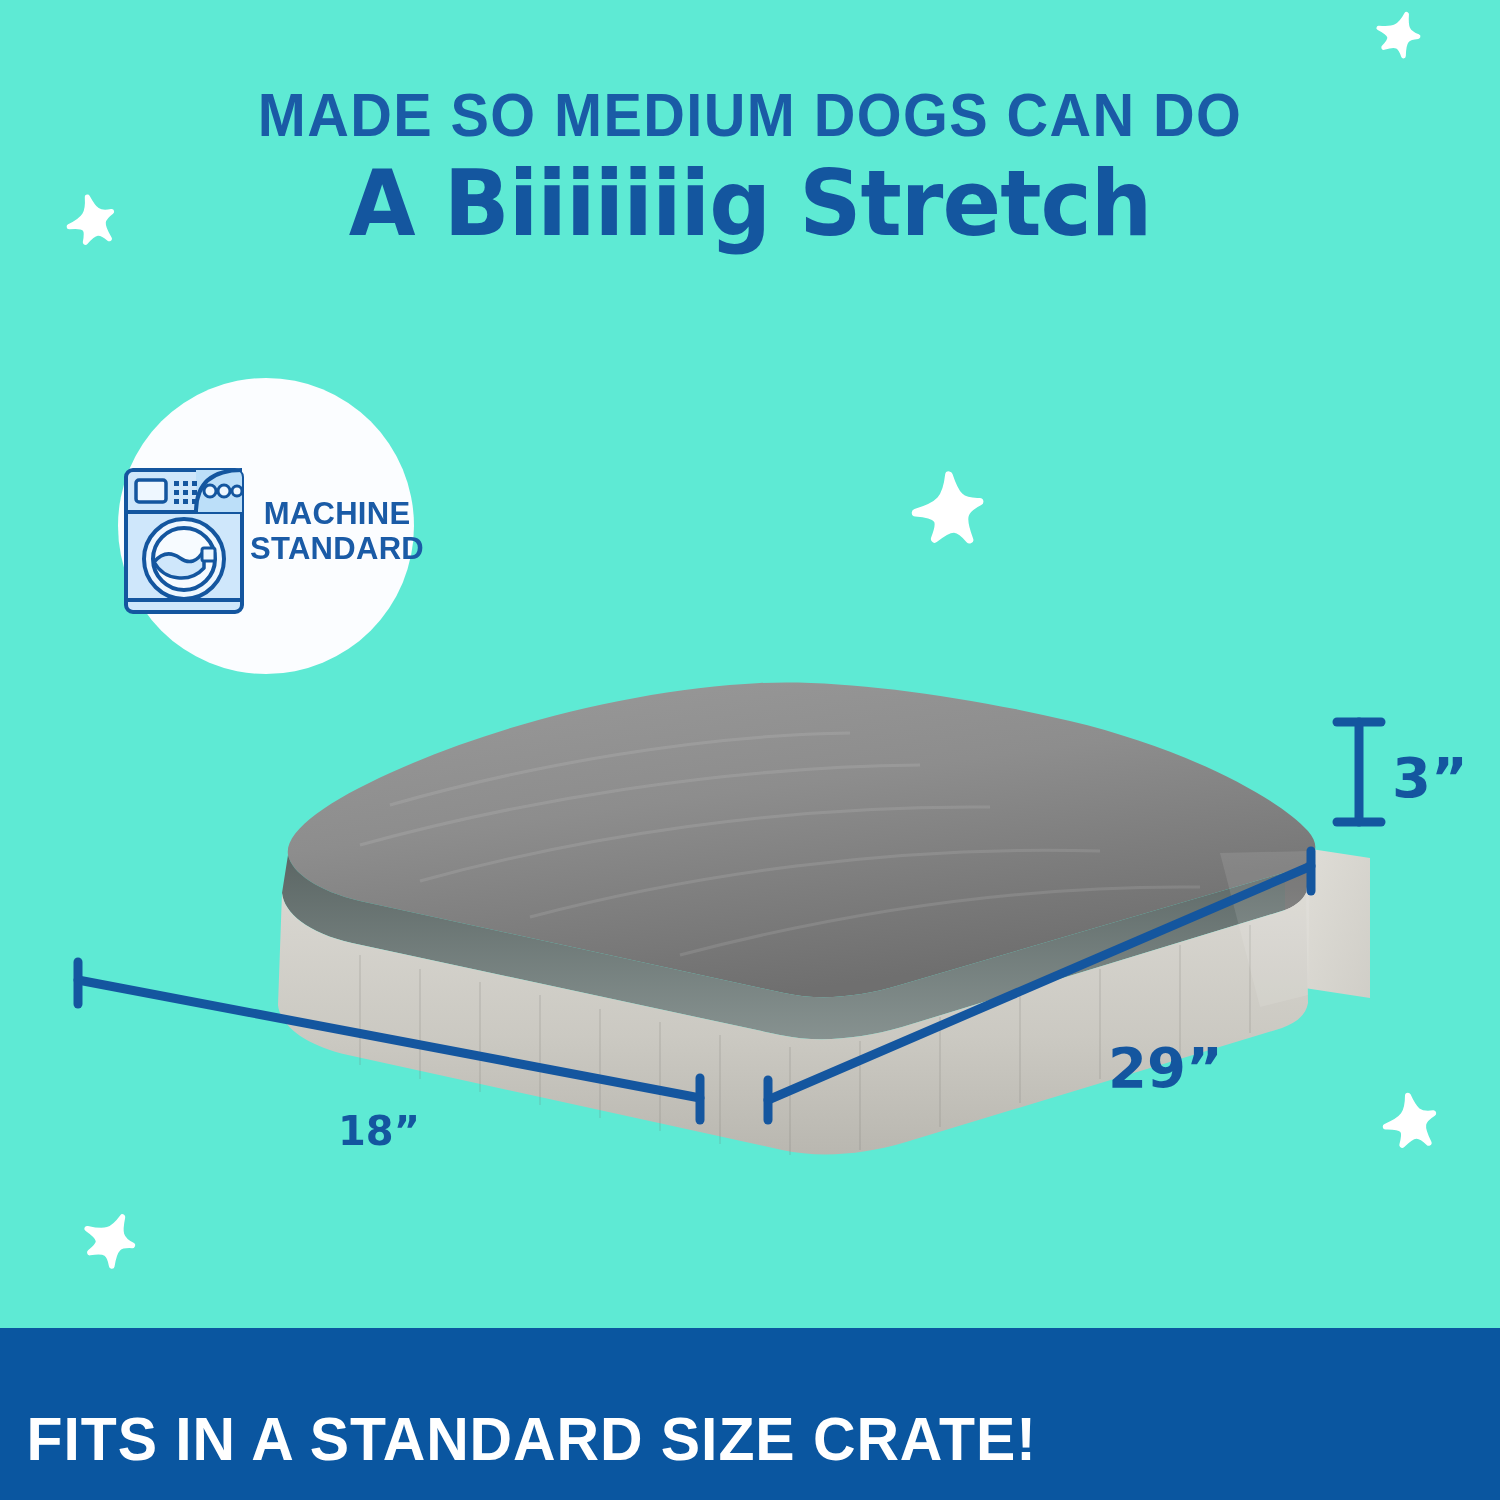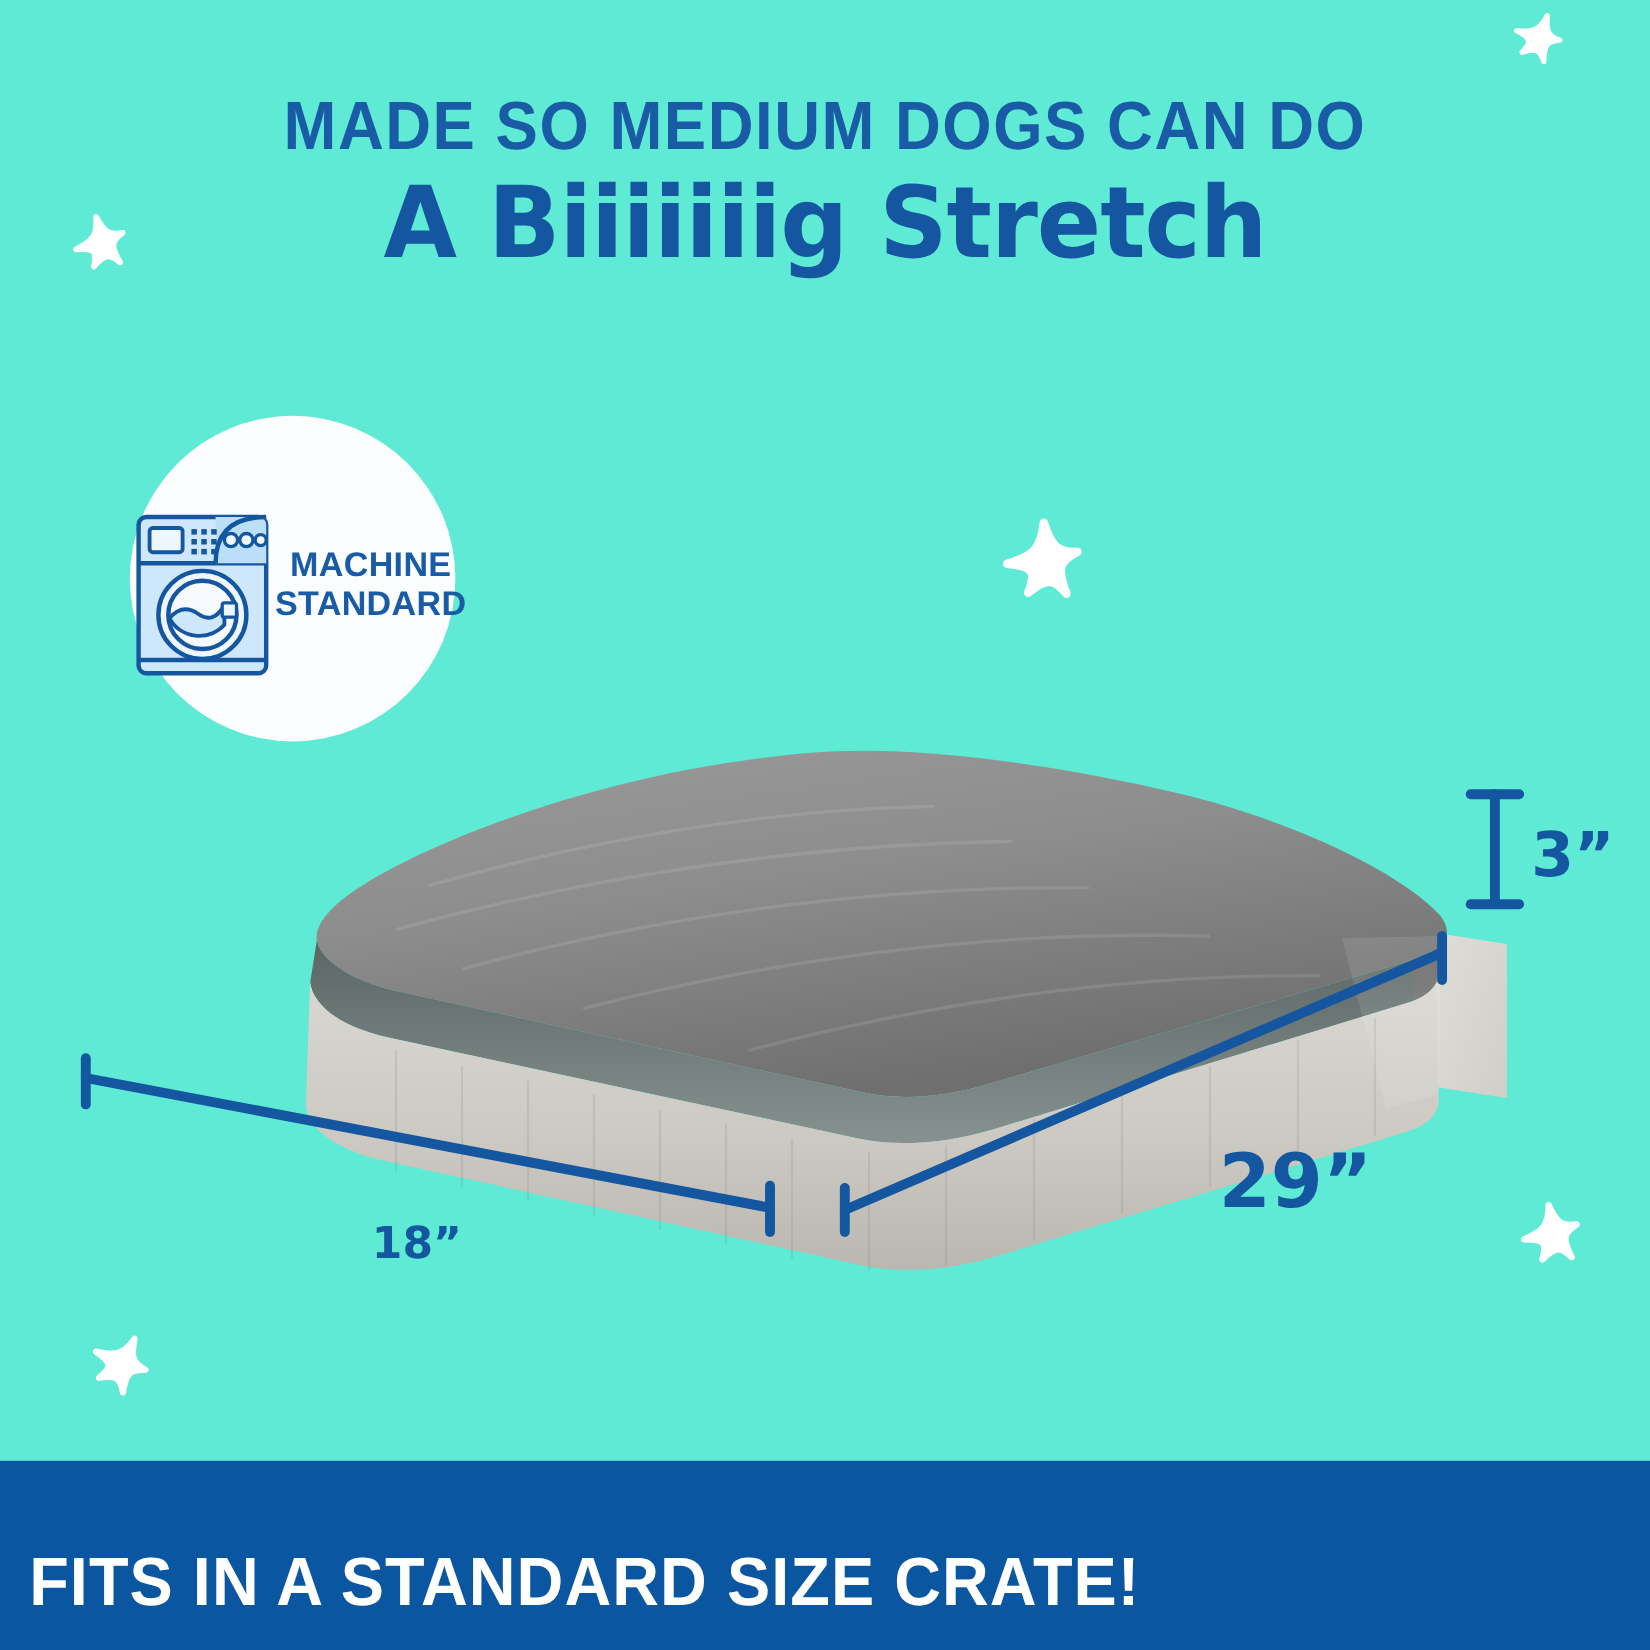--- a/index.html
+++ b/index.html
@@ -100,21 +100,21 @@
 
   
   .dim-label {
     position: absolute;
     font-family: "DejaVu Sans", sans-serif;
     font-weight: bold;
     color: #14569f;
     white-space: nowrap;
   }
   .dim-3   { left: 1392px; top: 745px;  font-size: 56px; }
-  .dim-29  { left: 1108px; top: 1035px; font-size: 68px; }
+  .dim-29  { left: 1108px; top: 1035px; font-size: 56px; }
   .dim-18  { left: 338px;  top: 1108px; font-size: 40px; }
 
   .dim-lines {
     position: absolute;
     left: 0; top: 0;
     width: 1500px;
     height: 1500px;
     pointer-events: none;
   }
 

